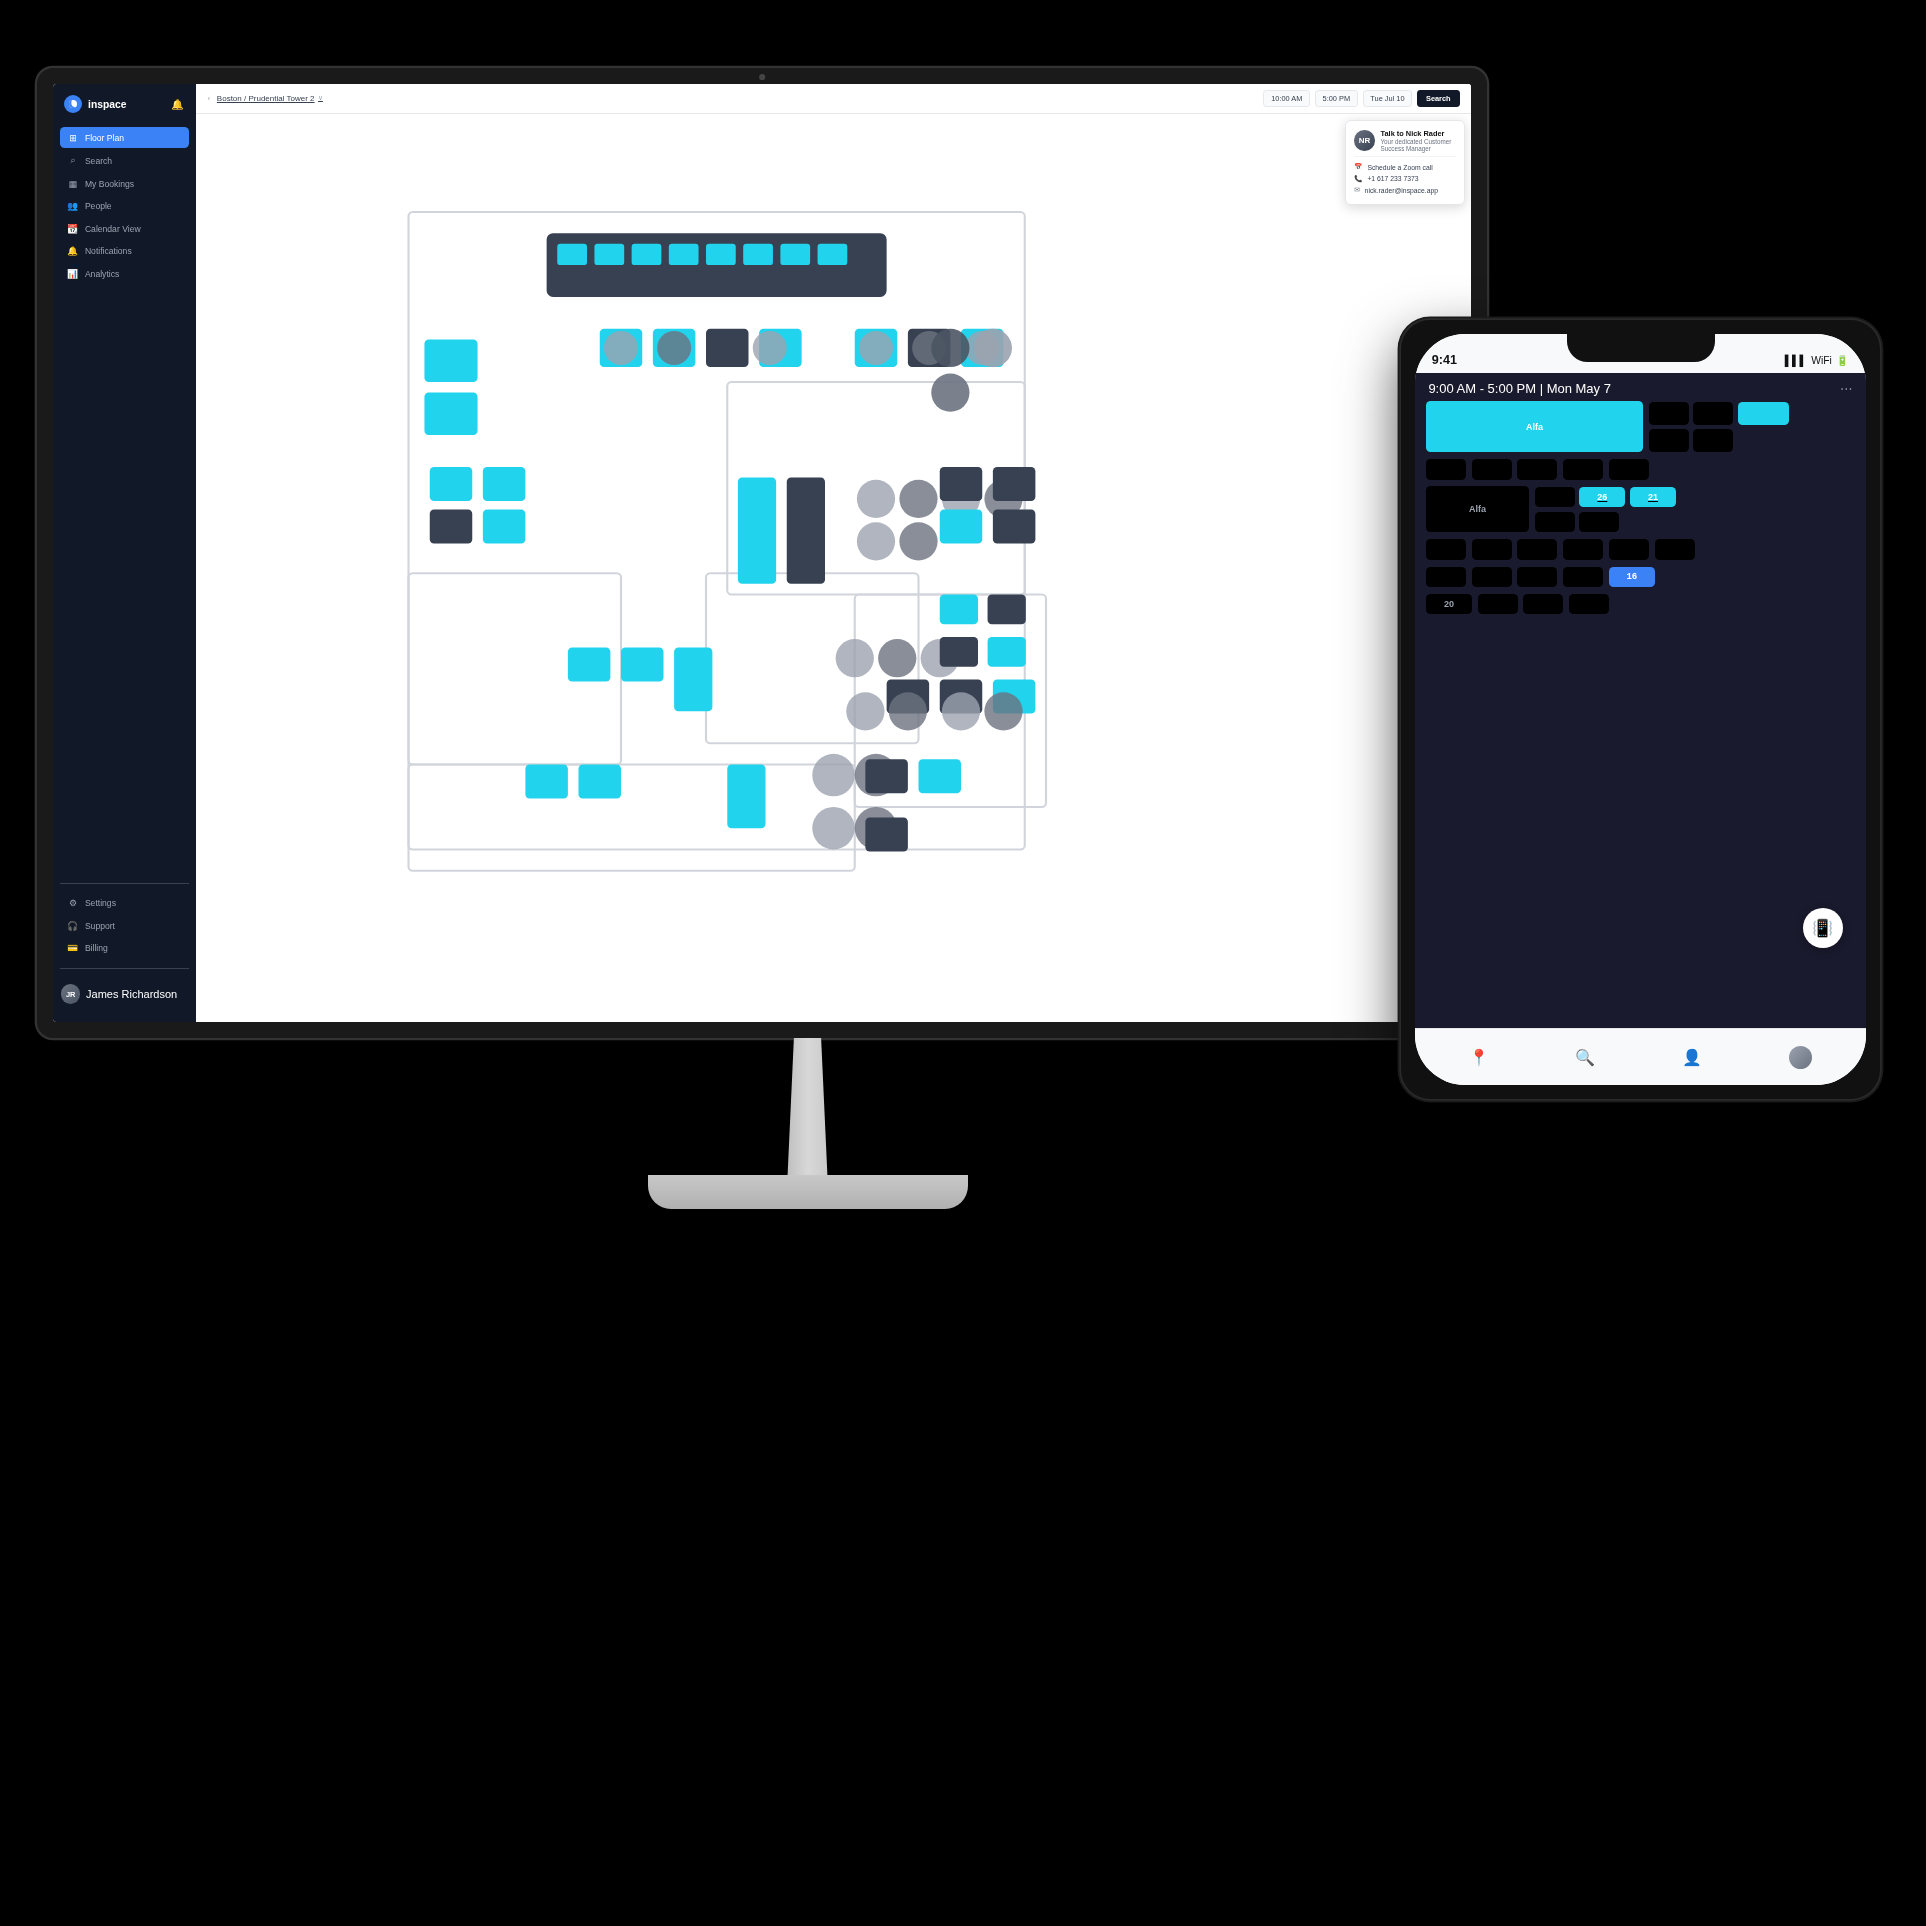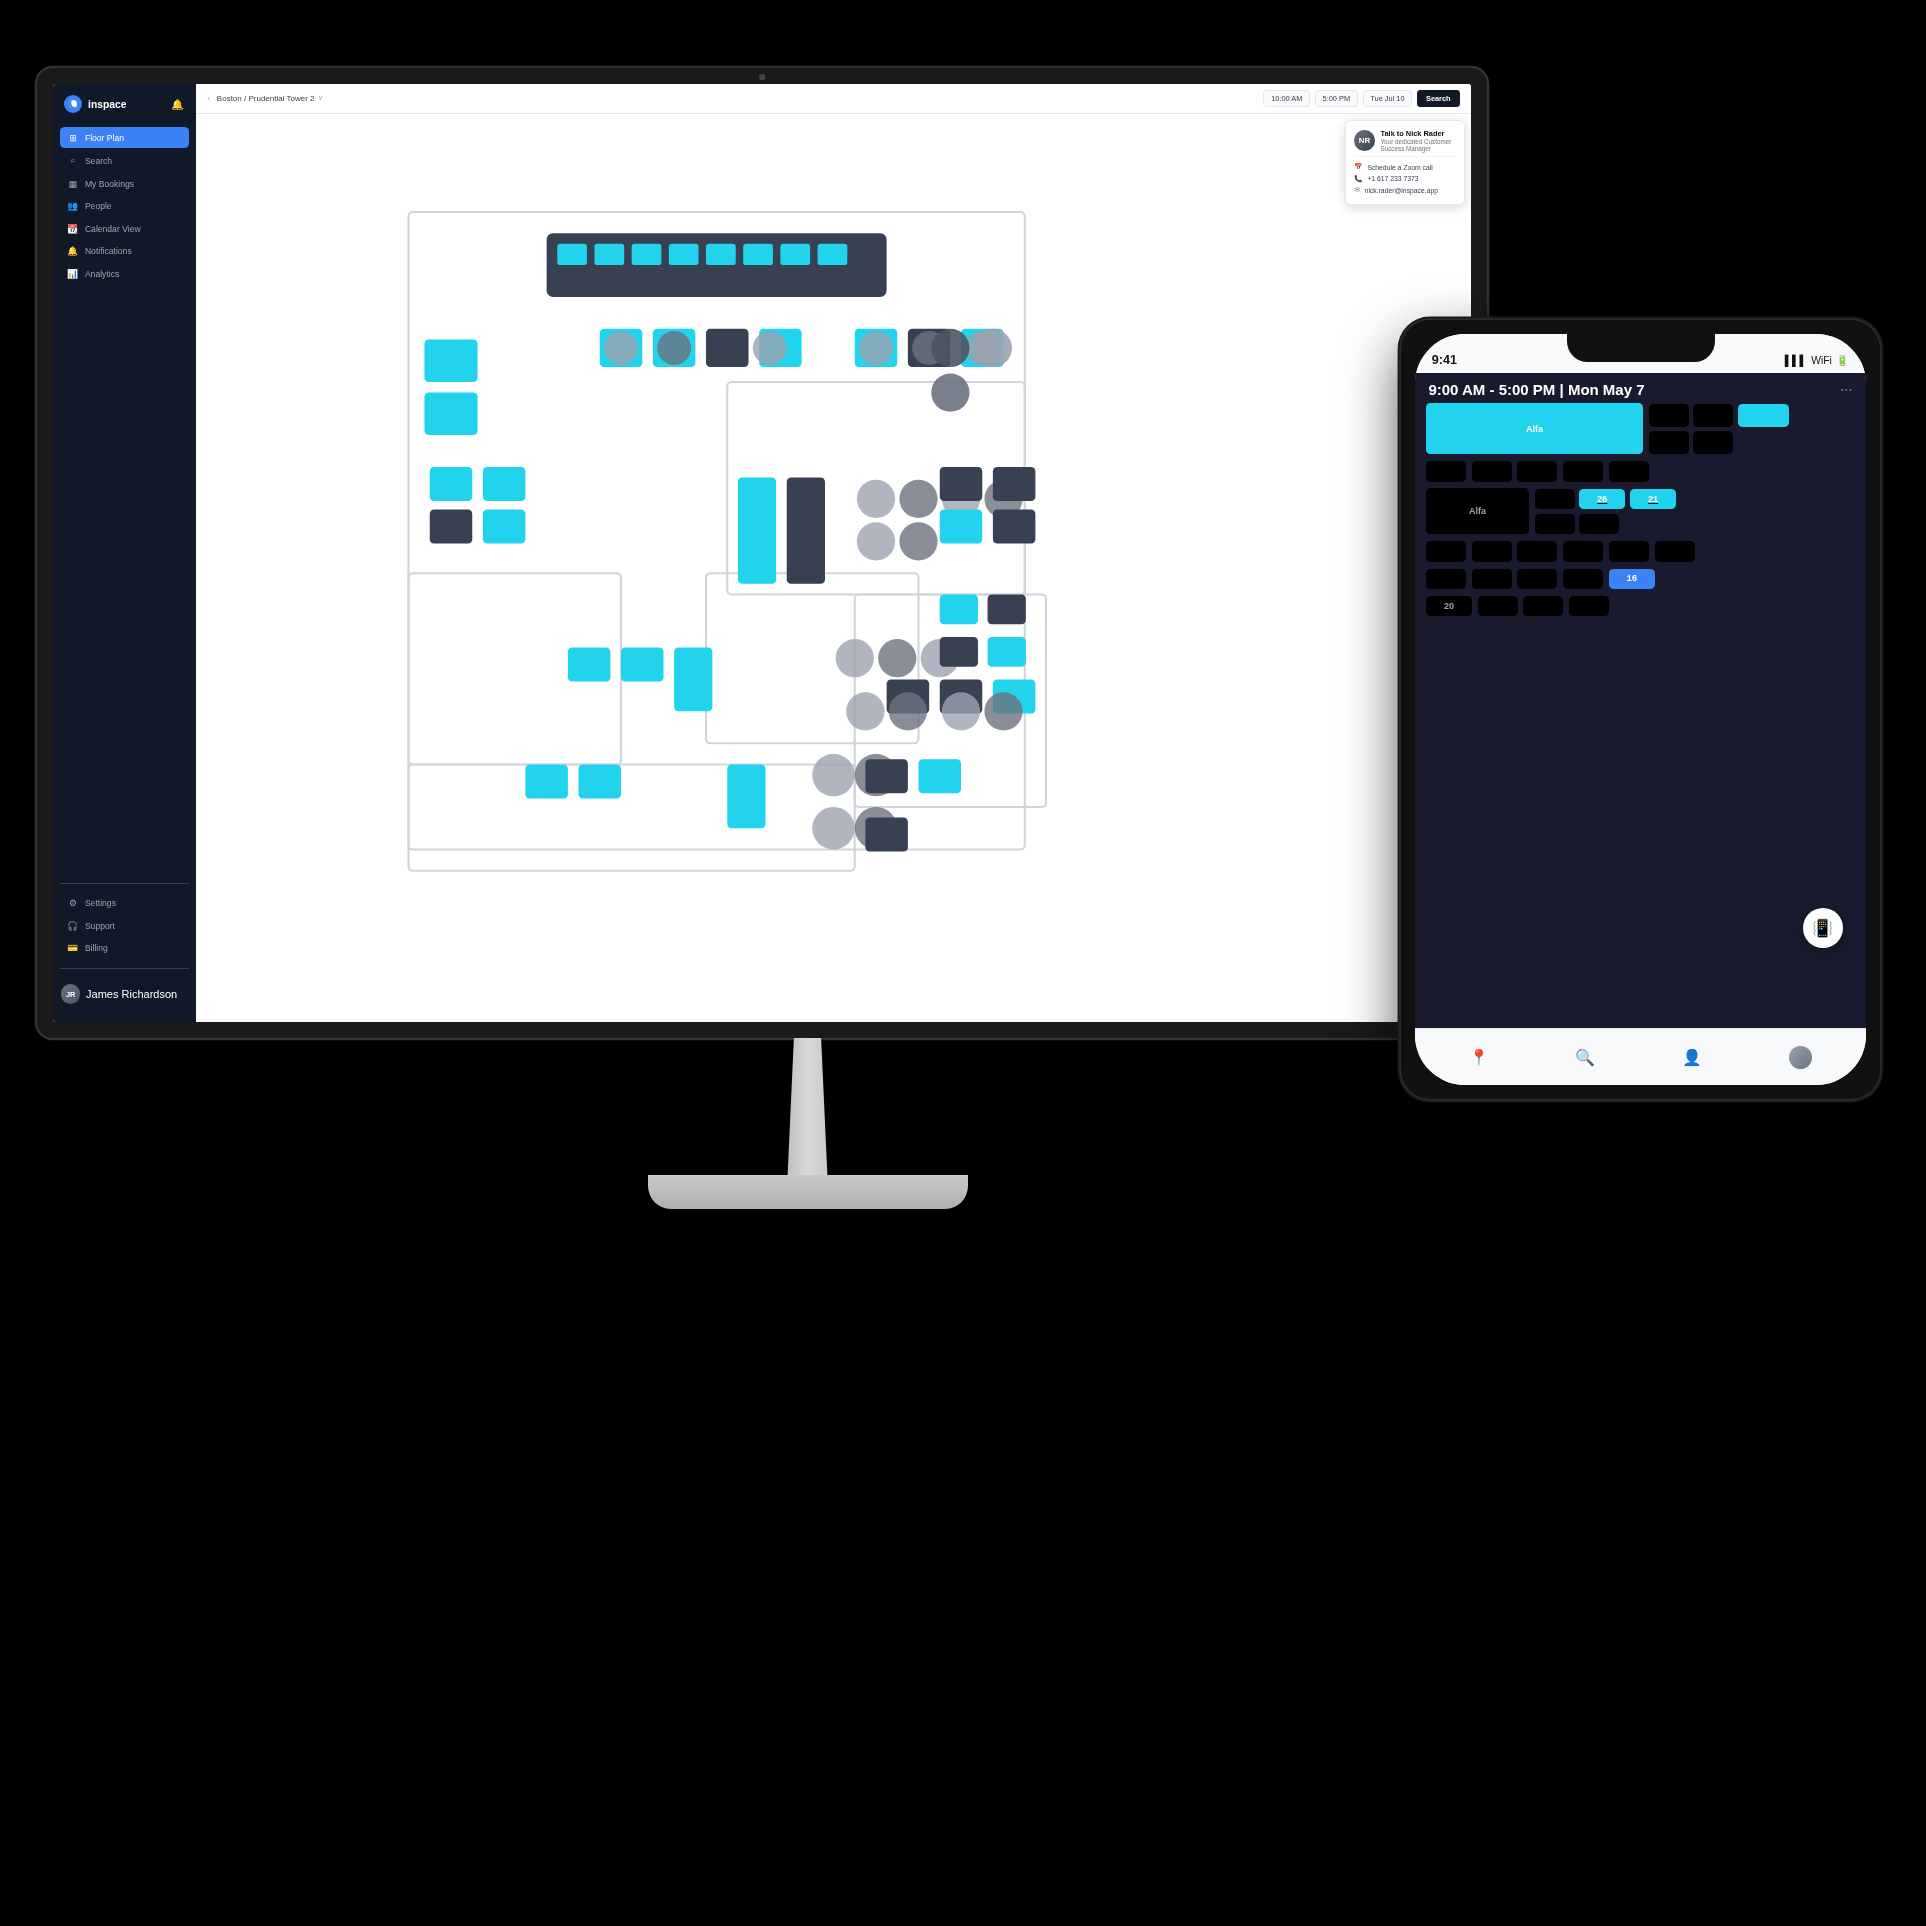--- a/index.html
+++ b/index.html
@@ -240,20 +240,21 @@
       border-bottom: 0.6px solid #e5e7eb;
       gap: 6.8px;
     }
 
     .location-breadcrumb {
       display: flex;
       align-items: flex-start;
       gap: 3.4px;
       color: #374151;
       font-size: 8px;
+      text-decoration: underline;
     }
 
     .breadcrumb-arrow {
       color: #9ca3af;
       font-size: 8px;
     }
 
     .breadcrumb-chevron {
       font-size: 6.8px;
       color: #9ca3af;
@@ -438,22 +439,22 @@
     .iphone-topbar {
       background: #1a1a2e;
       padding: 8px 13.7px 5.7px;
       display: flex;
       align-items: center;
       justify-content: space-between;
     }
 
     .iphone-topbar-time {
       color: #fff;
-      font-size: 15px;
-      font-weight: 700;
+      font-size: 13px;
+      font-weight: 400;
     }
 
     .iphone-topbar-dots {
       color: #9ca3af;
       font-size: 12.6px;
     }
 
     .floor-grid {
       padding: 0 11.4px;
       display: flex;

